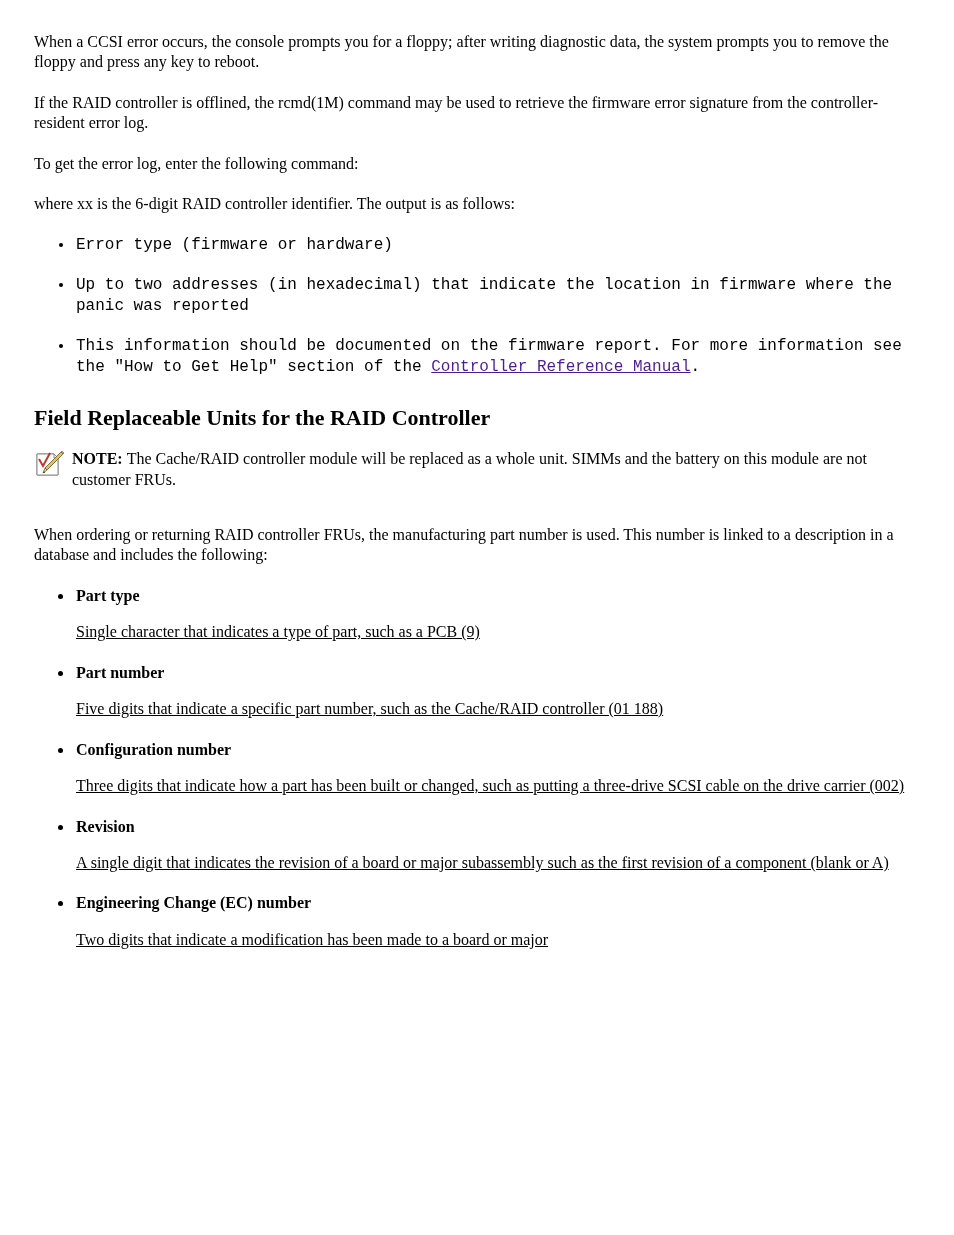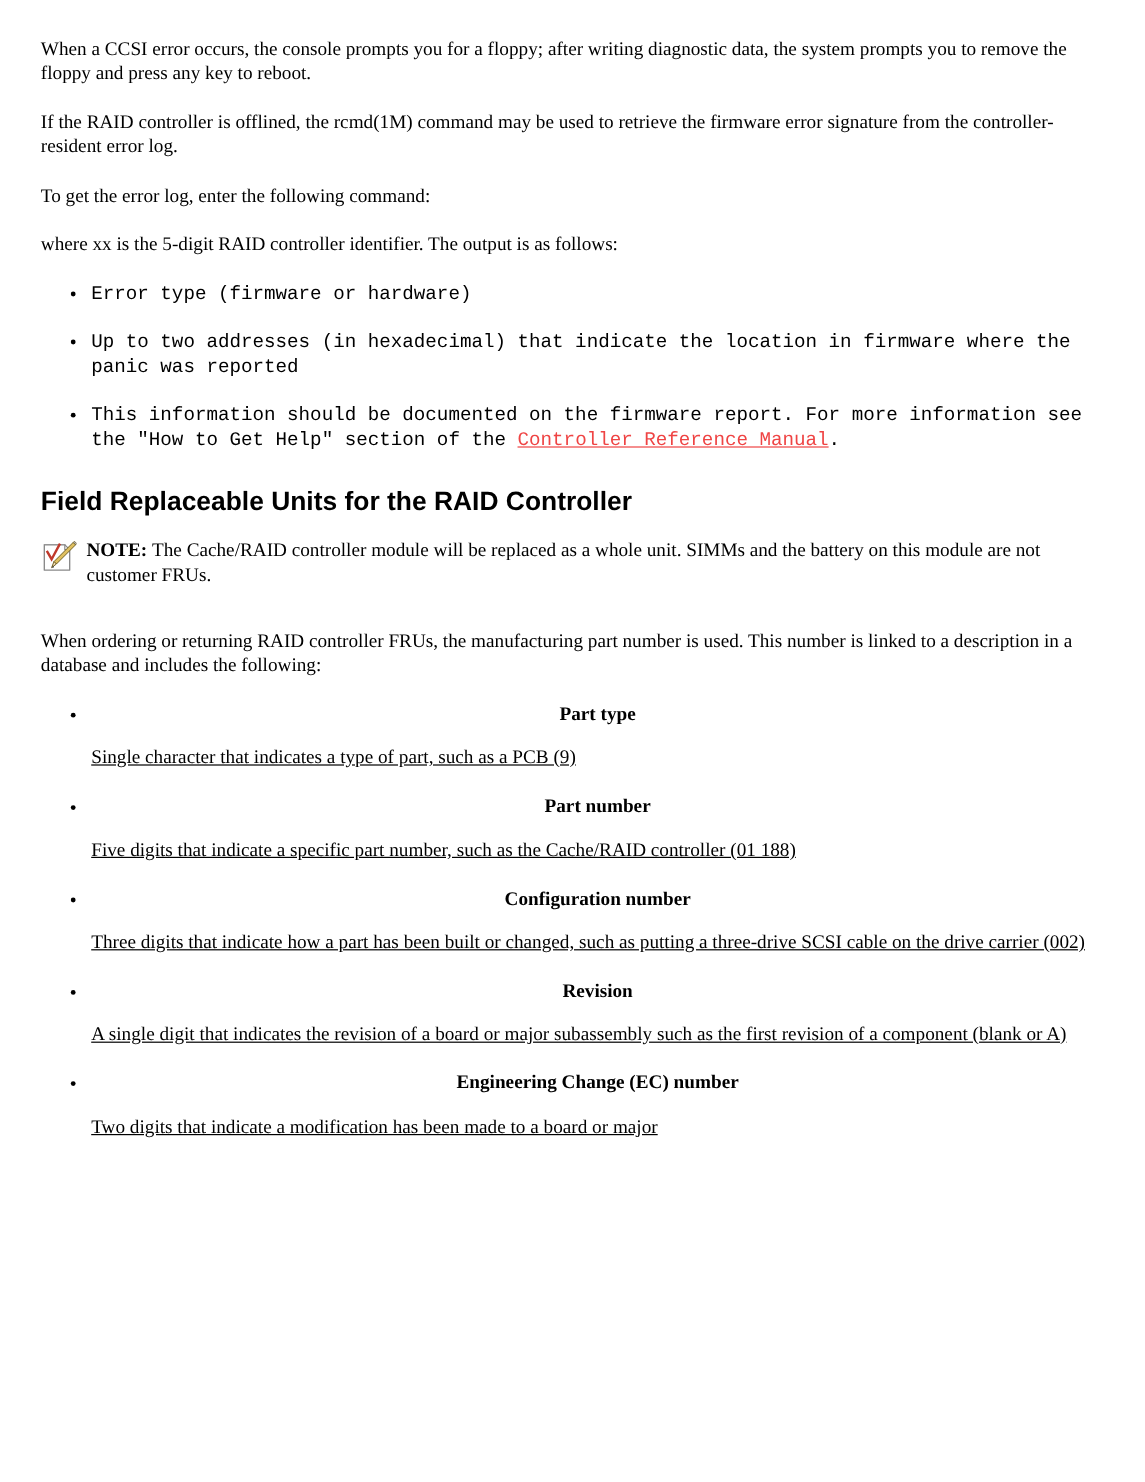--- a/index.html
+++ b/index.html
@@ -25,25 +25,25 @@
     padding-left: 40px;
   }
   ul.main-list > li {
     font-size: 16px;
     line-height: 1.28;
     margin: 0 0 20px 0;
     padding-left: 2px;
     font-family: Liberation Mono, monospace;
   }
   a.link {
-    color: #ef4444;
+    color: #4c1d95;
     text-decoration: underline;
   }
   h2.section-title {
-    font-family: Liberation Sans, sans-serif;
+    font-family: Liberation Serif, serif;
     font-weight: 700;
     font-size: 22px;
     margin: 28px 0 18px 0;
   }
   .note-row {
     display: flex;
     align-items: flex-start;
     margin: 0 0 34px 0;
   }
   .note-icon {
@@ -64,21 +64,21 @@
     padding-left: 40px;
   }
   ul.fields-list > li {
     font-size: 16px;
     line-height: 1.28;
     margin: 0 0 20px 0;
     padding-left: 2px;
   }
   .field-name { font-weight: 700; margin: 0 0 4px 0; }
   .field-desc { margin: 0; text-decoration: underline; }
-  .nested-para { margin: 0 0 16px 0; text-align: center; }
+  .nested-para { margin: 0 0 16px 0; }
 
   
   .pencil-paper-icon {
     position: relative;
     width: 30px; height: 30px;
   }
   .pencil-paper-icon svg {
     width: 30px; height: 30px; display: block;
   }
 </style>
@@ -89,21 +89,21 @@
 
   <p class="body-text">When a CCSI error occurs, the console prompts you for a floppy; after writing diagnostic data, the system prompts you to remove the floppy and press any key to reboot.</p>
 
   <p class="body-text">
     <span>If the RAID controller is offlined, the </span><span>rcmd(1M)</span><span> command may be used to retrieve the firmware error signature from the controller-resident error log.</span>
   </p>
 
   <p class="body-text">To get the error log, enter the following command:</p>
 
 
-  <p class="body-text">where xx is the 5-digit RAID controller identifier. The output is as follows:</p>
+  <p class="body-text">where xx is the 6-digit RAID controller identifier. The output is as follows:</p>
 
   <ul class="main-list">
     <li>Error type (firmware or hardware)</li>
     <li>Up to two addresses (in hexadecimal) that indicate the location in firmware where the panic was reported</li>
     <li>
       <span>This information should be documented on the firmware report. For more information see the "How to Get Help" section of the </span><a href="#" class="link">Controller Reference Manual</a><span>.</span>
     </li>
   </ul>
 
   <h2 class="section-title">Field Replaceable Units for the RAID Controller</h2>

